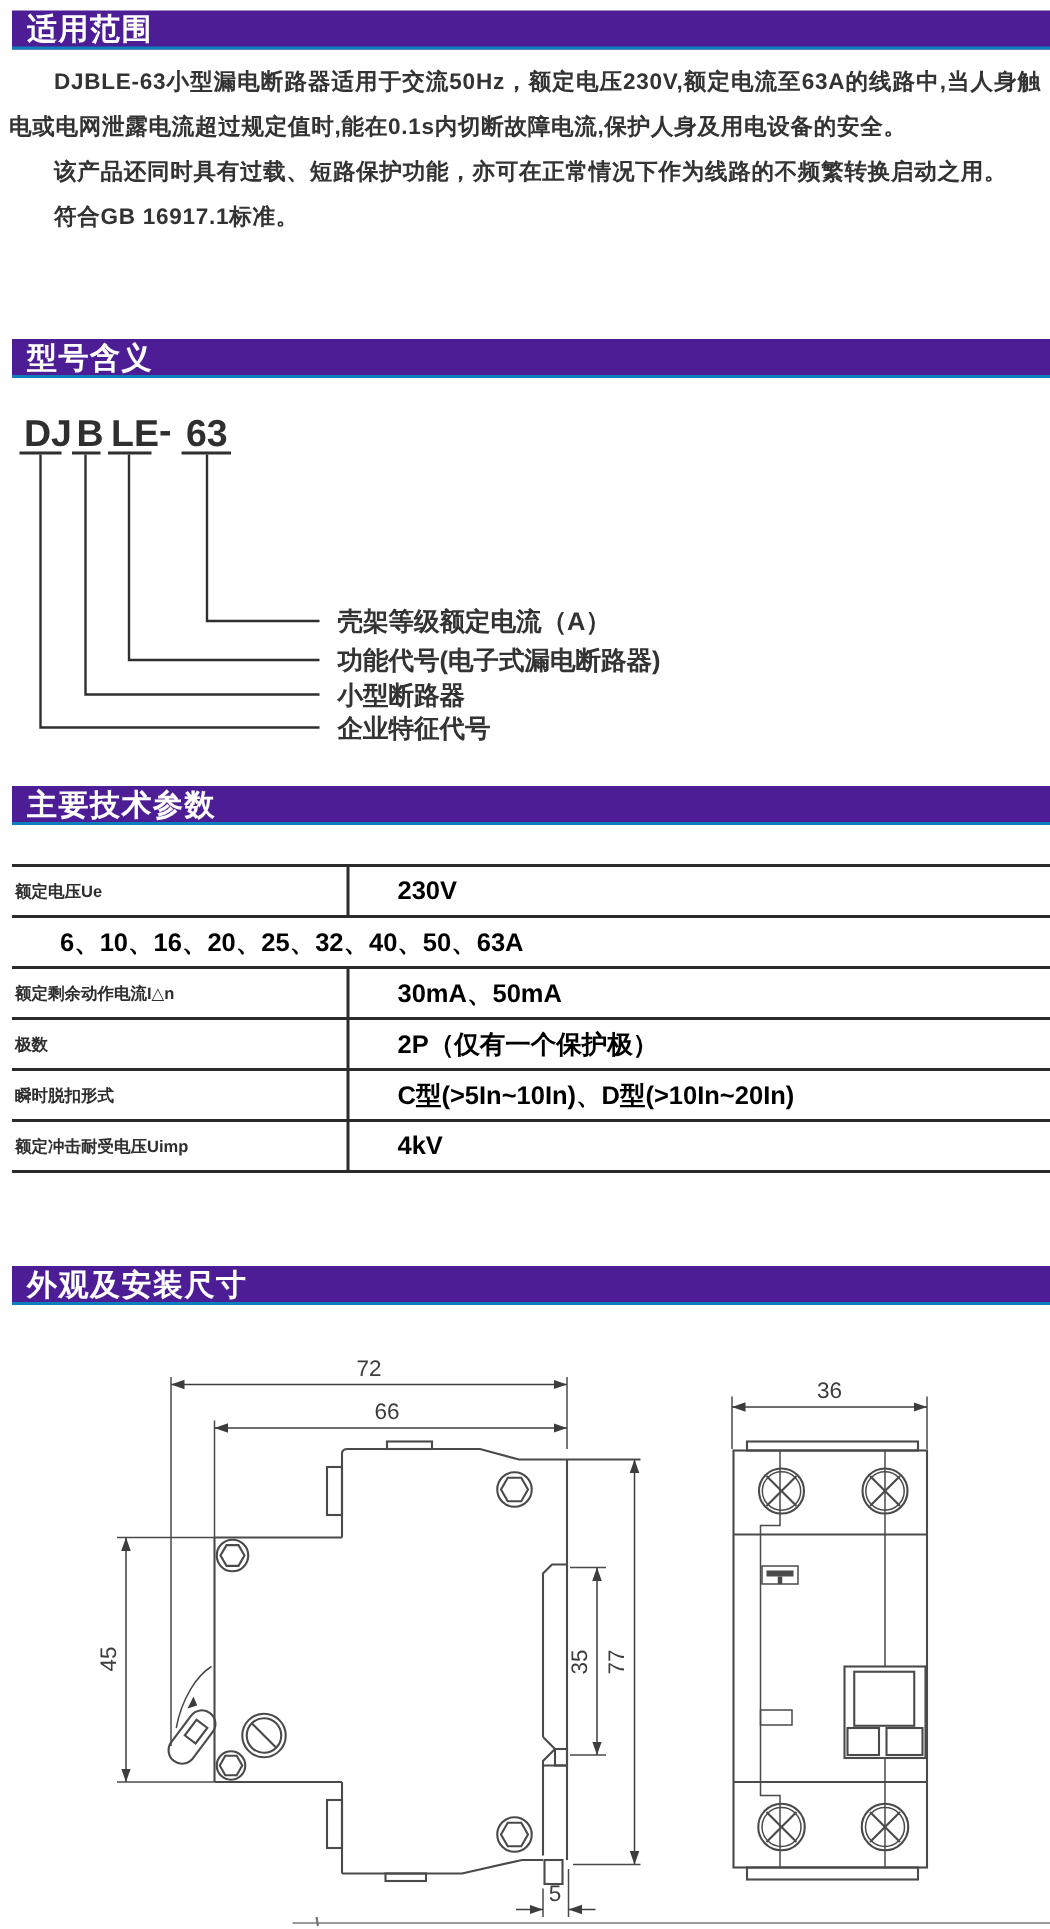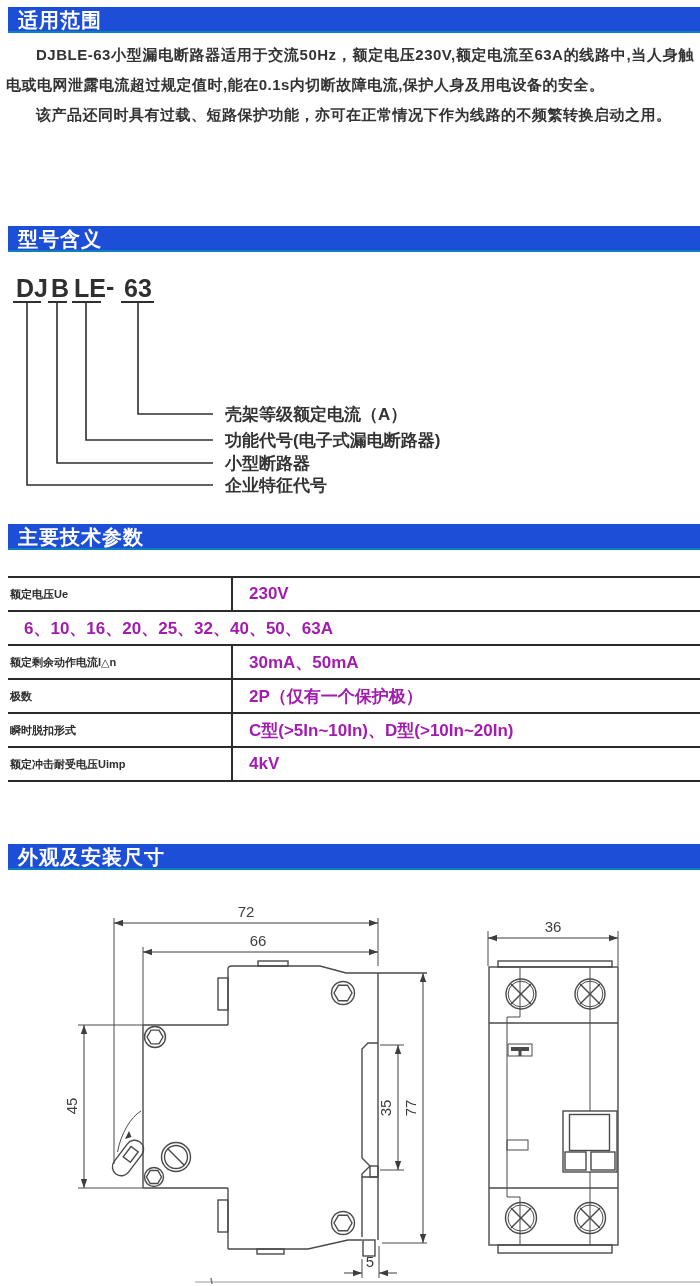--- a/index.html
+++ b/index.html
@@ -1,29 +1,29 @@
 <!DOCTYPE html>
 <html><head>
 <meta charset="utf-8">
 <style>
   html,body{margin:0;padding:0;background:#ffffff;}
   body{width:700px;height:1286px;position:relative;overflow:hidden;
        font-family:"Liberation Sans","DejaVu Sans",sans-serif;color:#333;}
-  .bar{position:absolute;left:8px;width:692px;height:26px;background:#1d4ed8;
+  .bar{position:absolute;left:8px;width:692px;height:26px;background:#4c1d95;
        border-bottom:2px solid #0d7fbd;color:#fff;font-size:20px;font-weight:700;
        line-height:26px;padding-left:10px;box-sizing:border-box;letter-spacing:1px;}
   .para-block{position:absolute;left:6px;top:40px;width:688px;}
   .para-block p{margin:0;font-size:15px;line-height:30px;font-weight:600;
                 color:#333;text-align:justify;text-indent:2em;letter-spacing:0.5px;}
   .spec-table{position:absolute;left:8px;top:576px;width:692px;border-top:2px solid #2b2b2b;}
   .spec-row{display:flex;height:32px;border-bottom:2px solid #2b2b2b;align-items:center;}
   .spec-label{width:225px;border-right:2px solid #2b2b2b;height:100%;display:flex;
               align-items:center;padding-left:2px;box-sizing:border-box;
               font-size:11px;font-weight:700;color:#2e2e2e;}
-  .spec-value{flex:1;padding-left:16px;font-size:17px;font-weight:700;color:#a21caf;}
+  .spec-value{flex:1;padding-left:32px;font-size:17px;font-weight:700;color:#000000;}
   svg{position:absolute;left:0;}
   svg text{font-family:"Liberation Sans","DejaVu Sans",sans-serif;}
   .dwg-line{stroke:#4a4a4a;stroke-width:1.4;fill:none;}
   .thin{stroke:#4a4a4a;stroke-width:1;fill:none;}
   .dim{stroke:#3d3d3d;stroke-width:1;fill:none;}
   .dimtxt{fill:#3d3d3d;font-size:15px;}
   .mdl{fill:#2f2f2f;font-size:25px;font-weight:600;}
   .mlabel{fill:#333;font-size:17px;font-weight:600;}
   .mline{stroke:#2f2f2f;stroke-width:1.6;fill:none;}
   .munder{stroke:#2f2f2f;stroke-width:2;}
@@ -32,20 +32,21 @@
 <body>
 
 <div class="bar" style="top:7px">适用范围</div>
 <div class="bar" style="top:226px">型号含义</div>
 <div class="bar" style="top:524px">主要技术参数</div>
 <div class="bar" style="top:844px">外观及安装尺寸</div>
 
 <div class="para-block">
   <p>DJBLE-63小型漏电断路器适用于交流50Hz，额定电压230V,额定电流至63A的线路中,当人身触电或电网泄露电流超过规定值时,能在0.1s内切断故障电流,保护人身及用电设备的安全。</p>
   <p>该产品还同时具有过载、短路保护功能，亦可在正常情况下作为线路的不频繁转换启动之用。</p>
+  <p>符合GB 16917.1标准。</p>
 </div>
 
 <svg style="top:270px" width="700" height="235" viewBox="0 270 700 235">
   <text class="mdl" x="16" y="297">DJ</text>
   <text class="mdl" x="51" y="297">B</text>
   <text class="mdl" x="74" y="297">LE</text>
   <text class="mdl" x="106" y="295">-</text>
   <text class="mdl" x="124" y="297">63</text>
   <line class="munder" x1="13" y1="302" x2="41" y2="302"></line>
   <line class="munder" x1="48" y1="302" x2="67" y2="302"></line>

